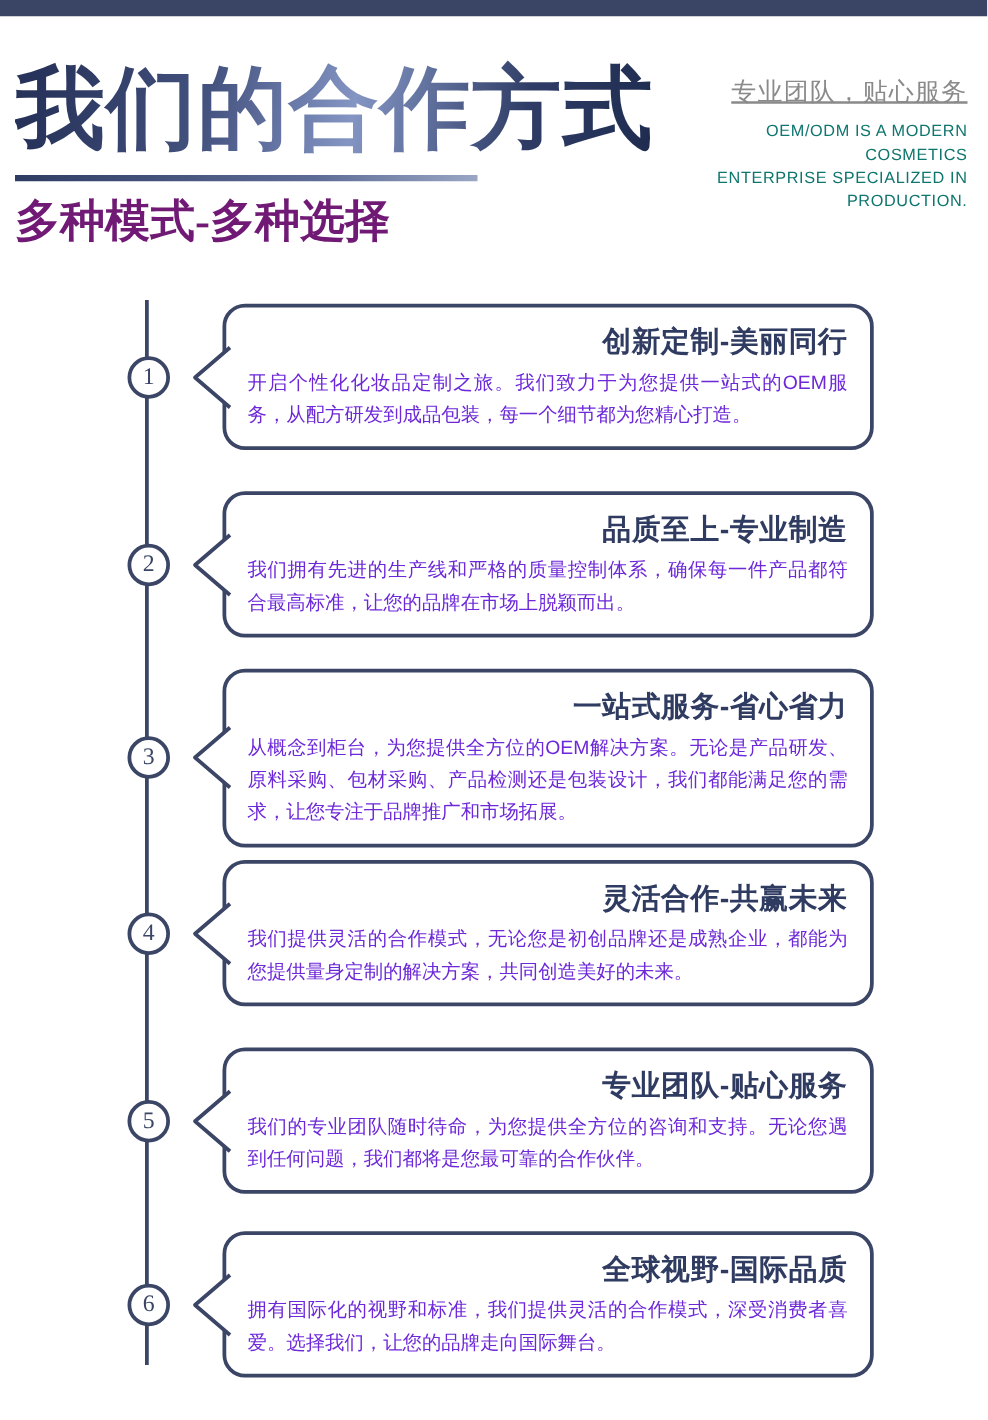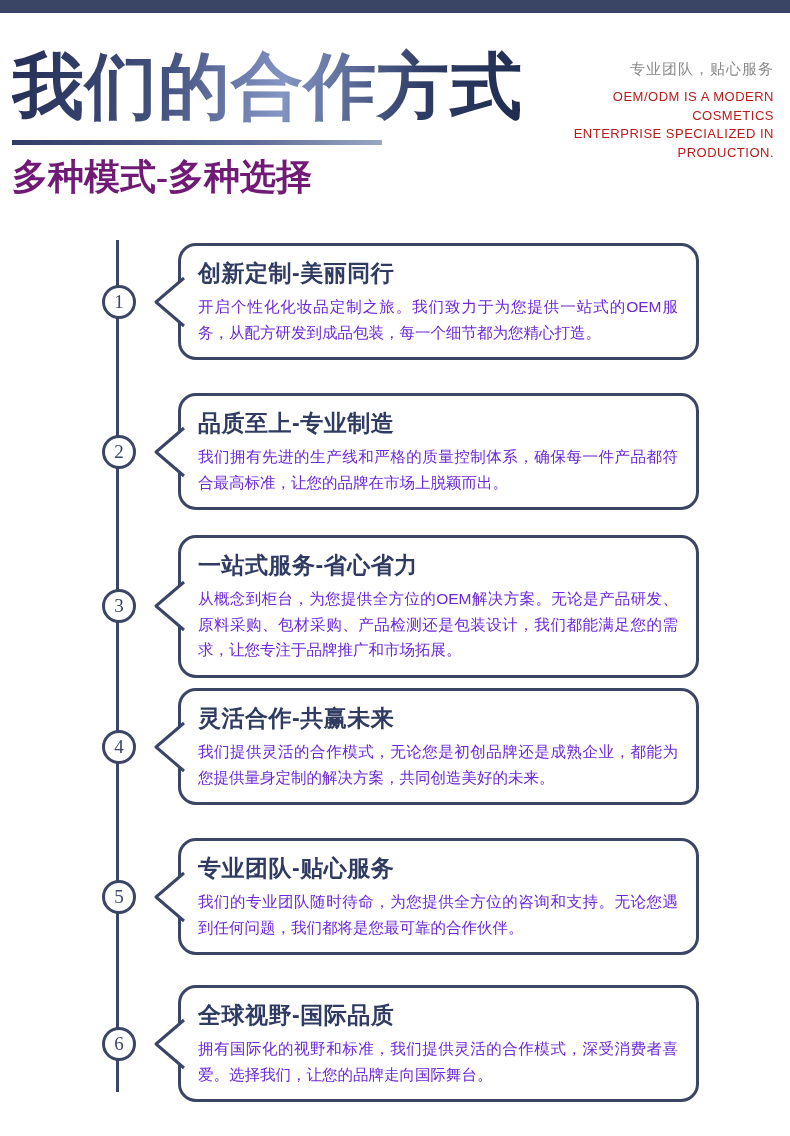--- a/index.html
+++ b/index.html
@@ -33,40 +33,40 @@
   }
   .page-subtitle {
     position:absolute; left:12px; top:153px;
     font-family:"Liberation Serif", serif;
     font-size:36px; font-weight:600; color:#701a75; white-space:nowrap;
   }
   .header-tagline {
     position:absolute; right:16px; top:60px; width:240px; text-align:right;
   }
   .tagline-cn {
-    font-size:15px; color:#8a8a8a; letter-spacing:1px; margin-bottom:9px;
+    font-size:20px; color:#8a8a8a; letter-spacing:1px; margin-bottom:9px;text-decoration:underline;
   }
   .tagline-en {
-    font-size:13px; color:#b91c1c; line-height:18.5px; letter-spacing:0.5px;
+    font-size:13px; color:#0f766e; line-height:18.5px; letter-spacing:0.5px;
     text-transform:uppercase;
   }
   
   .timeline-line {
     position:absolute; left:116px; top:240px; width:3px; height:852px;
     background:#3b4565;
   }
   .timeline-item { position:absolute; left:178px; width:521px; }
   .card {
     position:relative; background:#ffffff;
     border:3px solid #3b4565; border-radius:18px;
     padding:10px 18px 12px 17px; min-height:104px;
   }
   .card-title {
     font-size:23px; font-weight:bold; color:#2f3b60;
-    letter-spacing:0.5px; margin:2px 0 5px 0;
+    letter-spacing:0.5px; margin:2px 0 5px 0;text-align:right;
   }
   .card-body {
     font-size:15.5px; color:#6d28d9; line-height:25.5px;
     text-align:justify;
   }
   .pointer-notch {
     position:absolute; left:-31px; top:50%;
     width:36px; height:52px; margin-top:-26px;
   }
   .num-badge {

